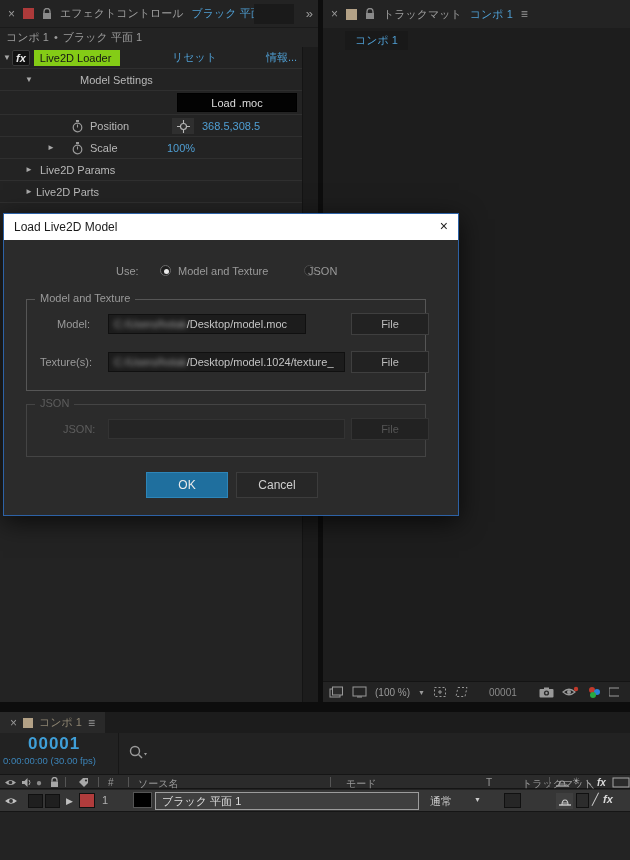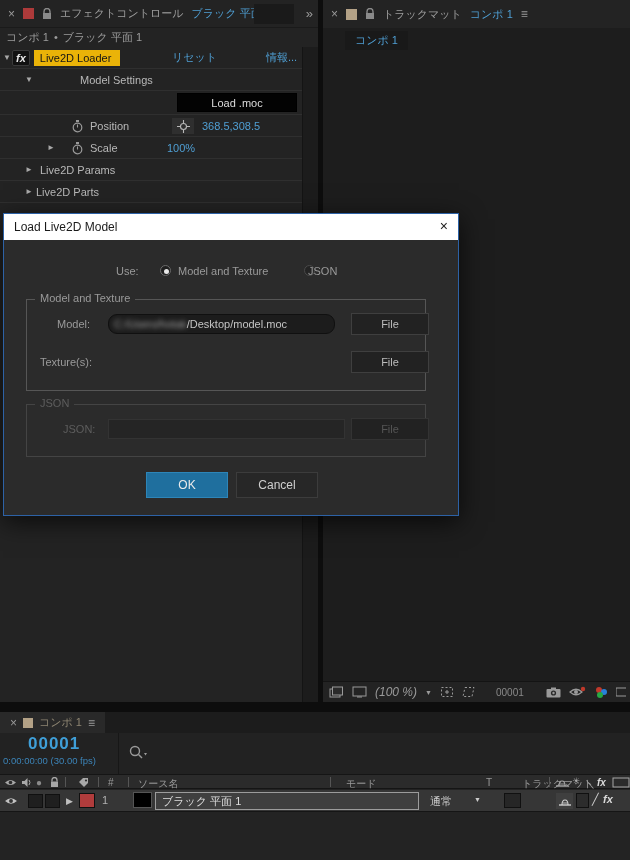--- a/index.html
+++ b/index.html
@@ -19,21 +19,21 @@
   .menu-ic{color:#9a9a9a;font-size:12px;}
   .notch{position:absolute;right:24px;top:4px;width:40px;height:20px;background:#1a1a1a;}
   .overflow{position:absolute;right:5px;top:6px;color:#9a9a9a;font-size:13px;}
   #breadcrumb{left:0;top:28px;height:18px;display:flex;align-items:center;gap:5px;padding-left:6px;color:#9c9c9c;}
   #fx-rows{left:0;top:47px;width:302px;}
   .frow{height:22px;position:relative;display:flex;align-items:center;color:#b8b8b8;
         border-bottom:1px solid rgba(255,255,255,0.055);}
   .tri{font-size:8px;color:#a8a8a8;width:10px;text-align:center;}
   .fxbadge{background:#111;color:#e6e6e6;font-style:italic;font-weight:bold;font-size:11px;
            padding:1px 3px;border:1px solid #3a3a3a;border-radius:2px;}
-  .fxname{background:#eab308;color:#151515;padding:2px 9px 2px 6px;margin-left:4px;}
+  .fxname{background:#84cc16;color:#151515;padding:2px 9px 2px 6px;margin-left:4px;}
   .linkblue{color:#4f9fd4;}
   .loadmoc{position:absolute;left:177px;top:2px;width:120px;height:19px;background:#030303;
            color:#dcdcdc;display:flex;align-items:center;justify-content:center;border:1px solid #000;}
   .pickwhip{position:absolute;left:172px;top:3px;width:22px;height:16px;background:#2f2f2f;
             display:flex;align-items:center;justify-content:center;}
   #scrollstrip{left:302px;top:47px;width:16px;height:655px;background:#1c1c1c;border-left:1px solid #141414;}
   #vdivider{left:318px;top:0;width:5px;height:712px;background:#0d0d0d;}
 
   
   #comp-panel{left:323px;top:0;width:307px;height:712px;background:#1d1d1d;}
@@ -193,21 +193,21 @@
 
     <div id="comp-toolbar">
       <svg width="15" height="13" viewBox="0 0 15 13">
         <rect x="1" y="3" width="10" height="8" fill="none" stroke="#9a9a9a"></rect>
         <rect x="3.5" y="1" width="10" height="8" fill="#2a2a2a" stroke="#9a9a9a"></rect>
       </svg>
       <svg width="15" height="12" viewBox="0 0 15 12">
         <rect x="1" y="1" width="13" height="9" fill="none" stroke="#9a9a9a"></rect>
         <path d="M5 11 H10" stroke="#9a9a9a"></path>
       </svg>
-      <span style="font-size:12px;font-style:italic;">(100 %)</span>
+      <span style="font-size:10px;">(100 %)</span>
       <span style="font-size:7px;">▼</span>
       <svg width="14" height="12" viewBox="0 0 14 12">
         <rect x="1.5" y="1.5" width="11" height="9" fill="none" stroke="#9a9a9a" stroke-dasharray="2 2"></rect>
         <path d="M5 6 H9 M7 4 V8" stroke="#9a9a9a"></path>
       </svg>
       <svg width="14" height="12" viewBox="0 0 14 12">
         <path d="M3 1.5 H12 L10 10.5 H1 Z" fill="none" stroke="#9a9a9a" stroke-dasharray="2 2"></path>
       </svg>
       <span style="font-size:10px;margin-left:12px;color:#8a8a8a;">00001</span>
       <svg width="15" height="11" viewBox="0 0 15 11" style="margin-left:14px;">
@@ -244,27 +244,31 @@
       <span class="abs fldlabel" style="left:112px;top:1px;text-align:right;">Use:</span>
       <span class="radio sel abs" style="left:156px;top:1px;"></span>
       <span class="abs fldlabel" style="left:174px;top:1px;">Model and Texture</span>
       <span class="radio dim abs" style="left:286px;top:1px;"></span>
       <span class="abs fldlabel" style="left:304px;top:1px;">JSON</span>
     </div>
 
     <div class="groupbox" style="left:22px;top:85px;width:400px;height:92px;">
       <span class="gtitle">Model and Texture</span>
       <span class="abs fldlabel" style="left:30px;top:18px;">Model:</span>
-      <div class="pathfield abs" style="left:81px;top:14px;width:227px;border-radius:9px;">
+      <div class="pathfield abs" style="left:81px;top:14px;width:198px;">
         <span class="blurred">C:/Users/hotak</span>
           <span>/Desktop/model.moc</span>
       </div>
       <div class="filebtn abs" style="left:324px;top:13px;">File</div>
 
       <span class="abs fldlabel" style="left:13px;top:56px;">Texture(s):</span>
+      <div class="pathfield abs" style="left:81px;top:52px;width:237px;">
+        <span class="blurred">C:/Users/hotak</span>
+          <span>/Desktop/model.1024/texture_</span>
+      </div>
       <div class="filebtn abs" style="left:324px;top:51px;">File</div>
     </div>
 
     <div class="groupbox" style="left:22px;top:190px;width:400px;height:53px;border-color:#444;">
       <span class="gtitle disabled-g">JSON</span>
       <span class="abs disabled-g" style="left:36px;top:18px;">JSON:</span>
       <div class="pathfield dis abs" style="left:81px;top:14px;width:237px;">
         <span></span>
       </div>
       <div class="filebtn dis abs" style="left:324px;top:13px;">File</div>

